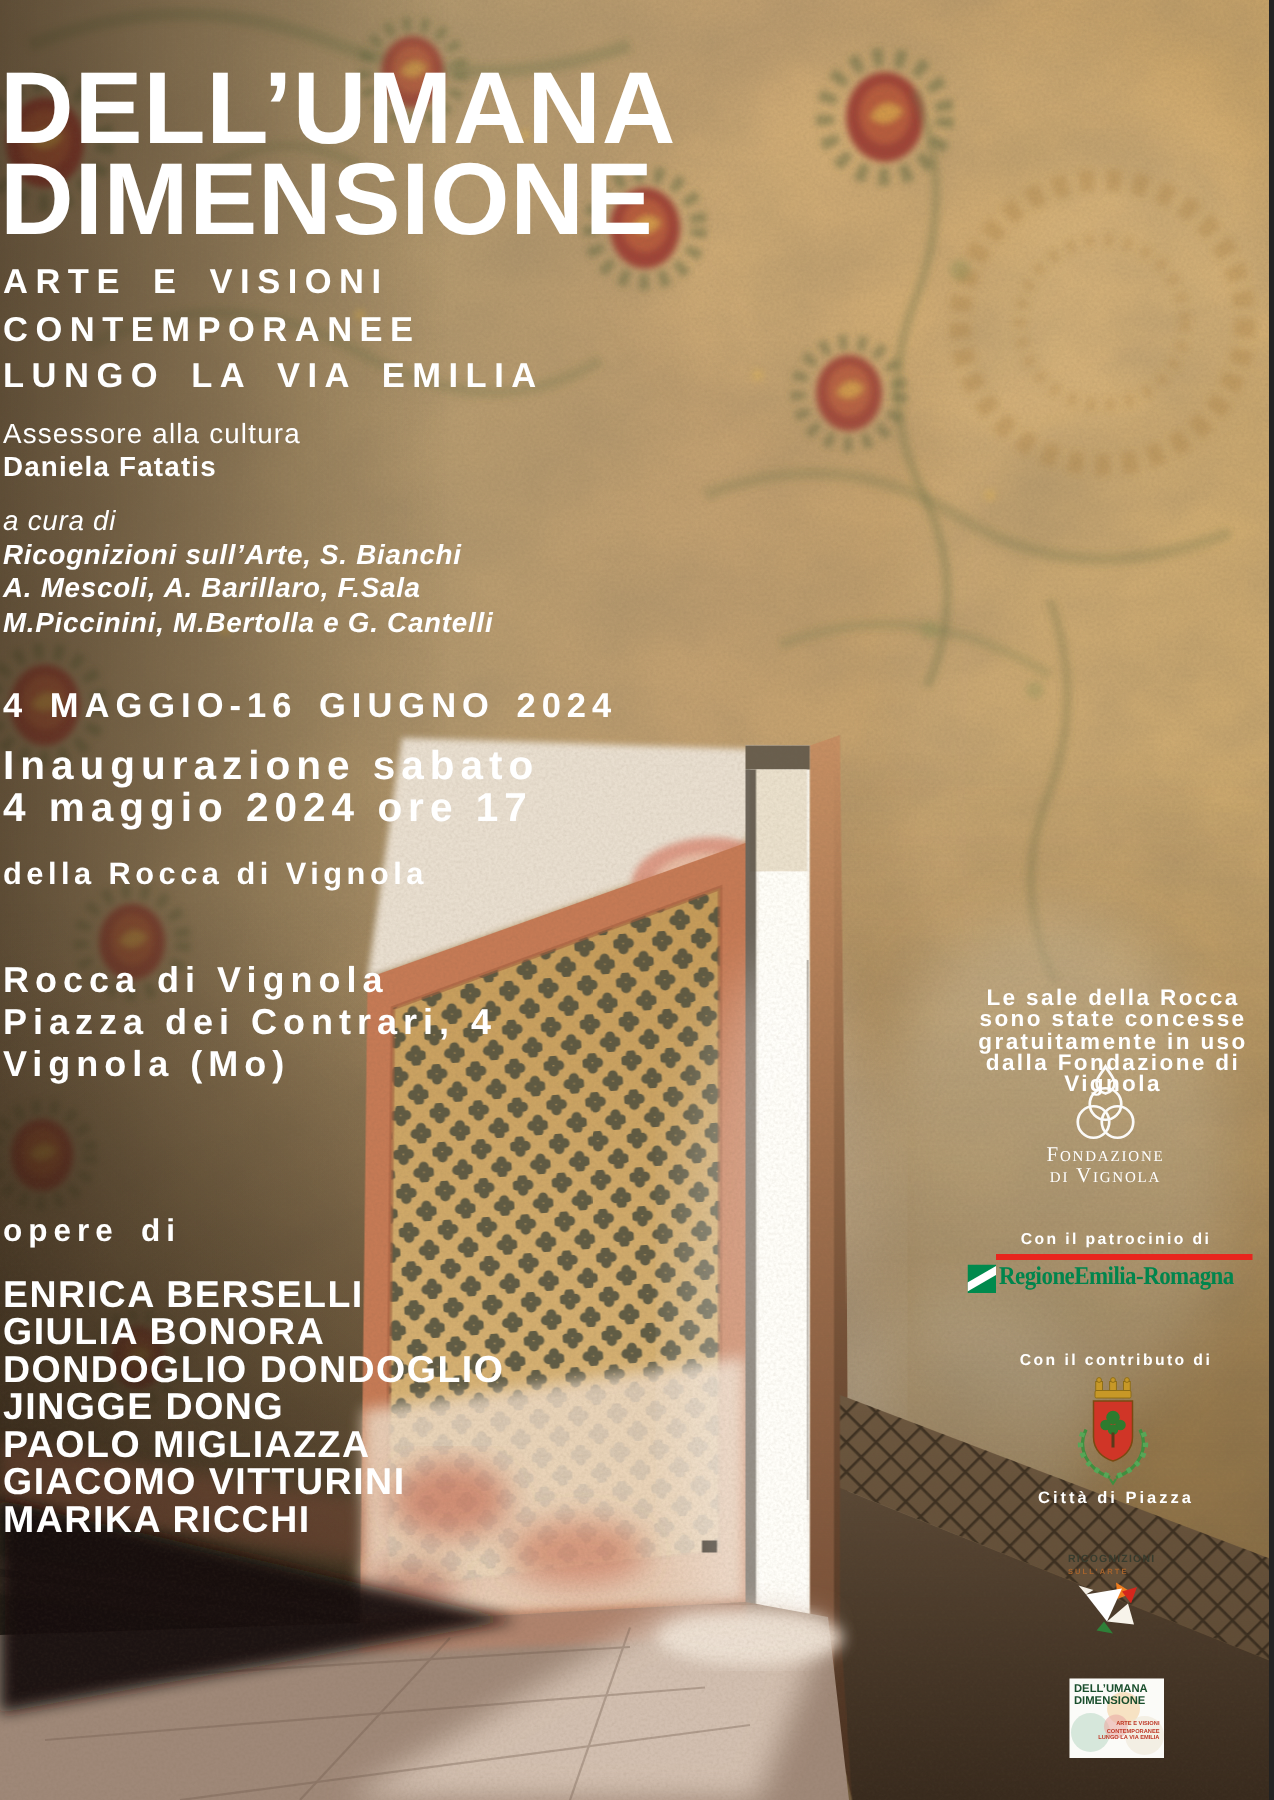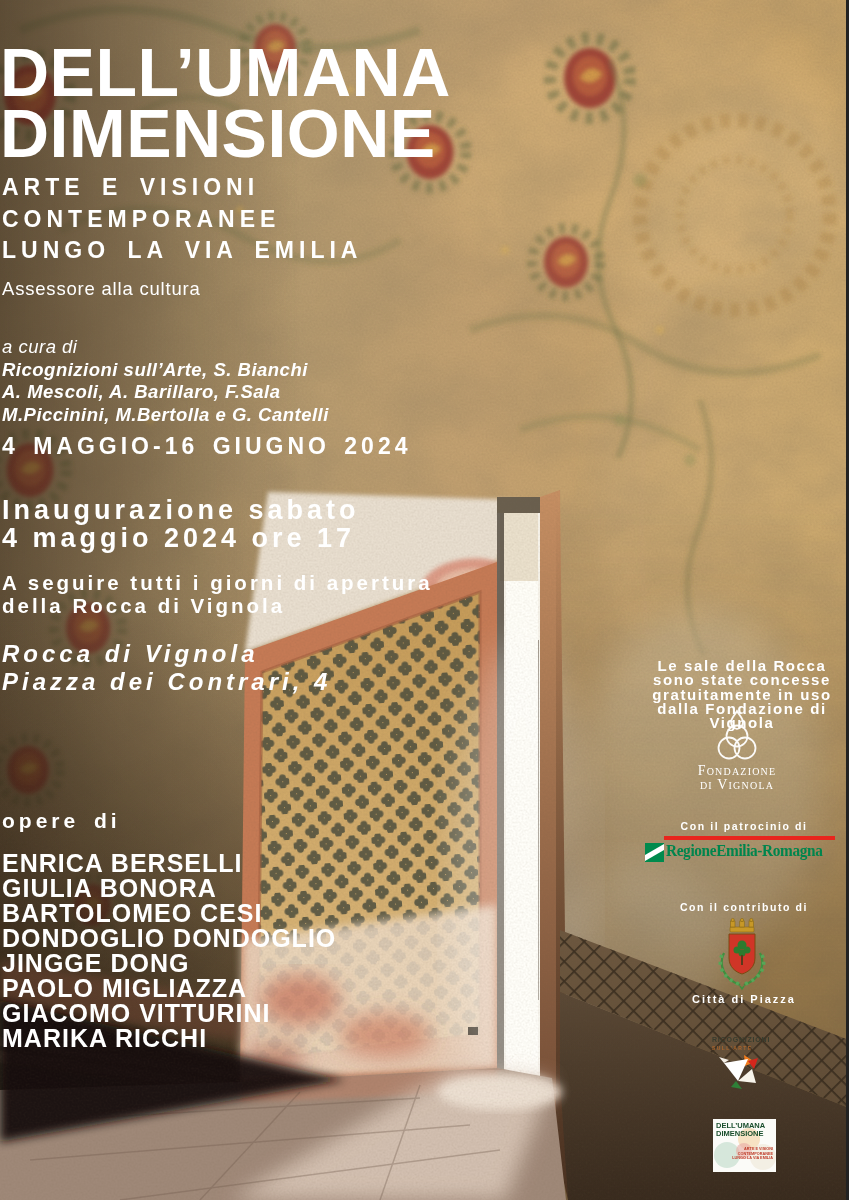--- a/index.html
+++ b/index.html
@@ -8,24 +8,24 @@
     position:relative; width:846px; height:1200px; overflow:hidden;
     font-family:"Liberation Sans", sans-serif; color:#fff;
   }
   .backdrop { position:absolute; inset:0; width:849px; height:1200px; display:block; }
   .title { position:absolute; left:0; top:42px; font-size:68px; font-weight:700; line-height:61px; letter-spacing:0.5px; }
   .subtitle { position:absolute; left:2px; top:172px; font-size:23px; font-weight:700; line-height:31.5px; letter-spacing:5px; word-spacing:6px; }
   .assessore { position:absolute; left:2px; top:278px; font-size:18.5px; line-height:21.5px; letter-spacing:0.8px; }
   .assessore .bold { font-weight:700; }
   .curation { position:absolute; left:2px; top:336px; font-size:18.5px; line-height:22.5px; letter-spacing:0.5px;font-style:italic; }
   .curation .bold { font-weight:700; }
-  .dates { position:absolute; left:2px; top:433px; font-size:23px; font-weight:700; letter-spacing:4px; word-spacing:4px; }
+  .dates { position:absolute; left:2px; top:457px; font-size:23px; font-weight:700; letter-spacing:4px; word-spacing:4px; }
   .opening { position:absolute; left:2px; top:497px; font-size:27px; font-weight:700; line-height:27.5px; letter-spacing:4px; }
   .followup { position:absolute; left:2px; top:571px; font-size:20.5px; font-weight:700; line-height:23px; letter-spacing:3px; }
-  .venue { position:absolute; left:2px; top:640px; font-size:24px; font-weight:700; line-height:28px; letter-spacing:4px;font-style:italic; }
+  .venue { position:absolute; left:2px; top:640px; font-size:24px; font-weight:700; line-height:28px; letter-spacing:4px; }
   .works-label { position:absolute; left:2px; top:809px; font-size:21px; font-weight:700; letter-spacing:4px; word-spacing:5px; }
   .artists { position:absolute; left:2px; top:851px; font-size:25px; font-weight:700; line-height:25px; letter-spacing:1px; list-style:none; }
   
   .note { position:absolute; left:636px; top:659px; width:212px; text-align:center;
           font-size:15px; font-weight:700; line-height:14.3px; letter-spacing:1.6px; }
   .rings { position:absolute; left:707px; top:709px; }
   .fond-name { position:absolute; left:667px; top:764px; width:140px; text-align:center;
           font-family:"Liberation Serif", serif; font-variant:small-caps; font-size:14px;
           line-height:13.5px; letter-spacing:1.2px; }
   .small-label { position:absolute; width:200px; text-align:center; font-size:10.5px; font-weight:700; letter-spacing:1.6px; }
@@ -234,52 +234,52 @@
   </h1>
 
   <div class="subtitle">
     <div>ARTE E VISIONI</div>
     <div>CONTEMPORANEE</div>
     <div>LUNGO LA VIA EMILIA</div>
   </div>
 
   <div class="assessore">
     <div>Assessore alla cultura</div>
+    <div class="bold">Daniela Fatatis</div>
   </div>
 
   <div class="curation">
     <div>a cura di</div>
     <div class="bold">Ricognizioni sull’Arte, S. Bianchi</div>
     <div class="bold">A. Mescoli, A. Barillaro, F.Sala</div>
     <div class="bold">M.Piccinini, M.Bertolla e G. Cantelli</div>
   </div>
 
   <div class="dates">4 MAGGIO-16 GIUGNO 2024</div>
 
   <div class="opening">
     <div>Inaugurazione sabato</div>
     <div>4 maggio 2024 ore 17</div>
   </div>
 
   <div class="followup">
-    <div>A seguire tutti i giorni di apertura</div>
     <div>della Rocca di Vignola</div>
   </div>
 
   <div class="venue">
     <div>Rocca di Vignola</div>
     <div>Piazza dei Contrari, 4</div>
+    <div>Vignola (Mo)</div>
   </div>
 
   <div class="works-label">opere di</div>
 
   <ul class="artists">
     <li>ENRICA BERSELLI</li>
     <li>GIULIA BONORA</li>
-    <li>BARTOLOMEO CESI</li>
     <li>DONDOGLIO DONDOGLIO</li>
     <li>JINGGE DONG</li>
     <li>PAOLO MIGLIAZZA</li>
     <li>GIACOMO VITTURINI</li>
     <li>MARIKA RICCHI</li>
   </ul>
 
   <div class="note">
     <div>Le sale della Rocca</div>
     <div>sono state concesse</div>

